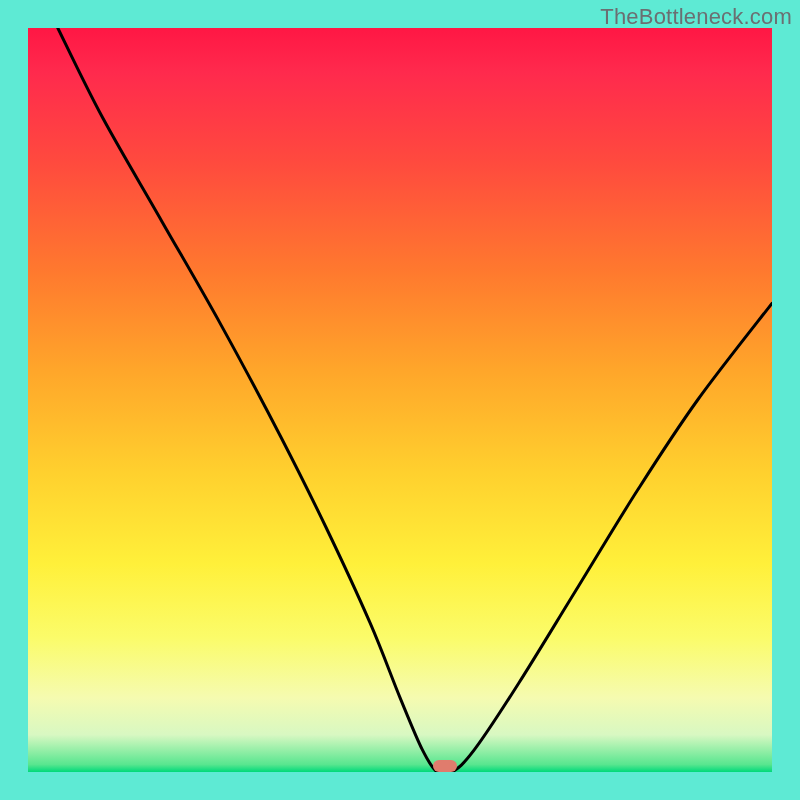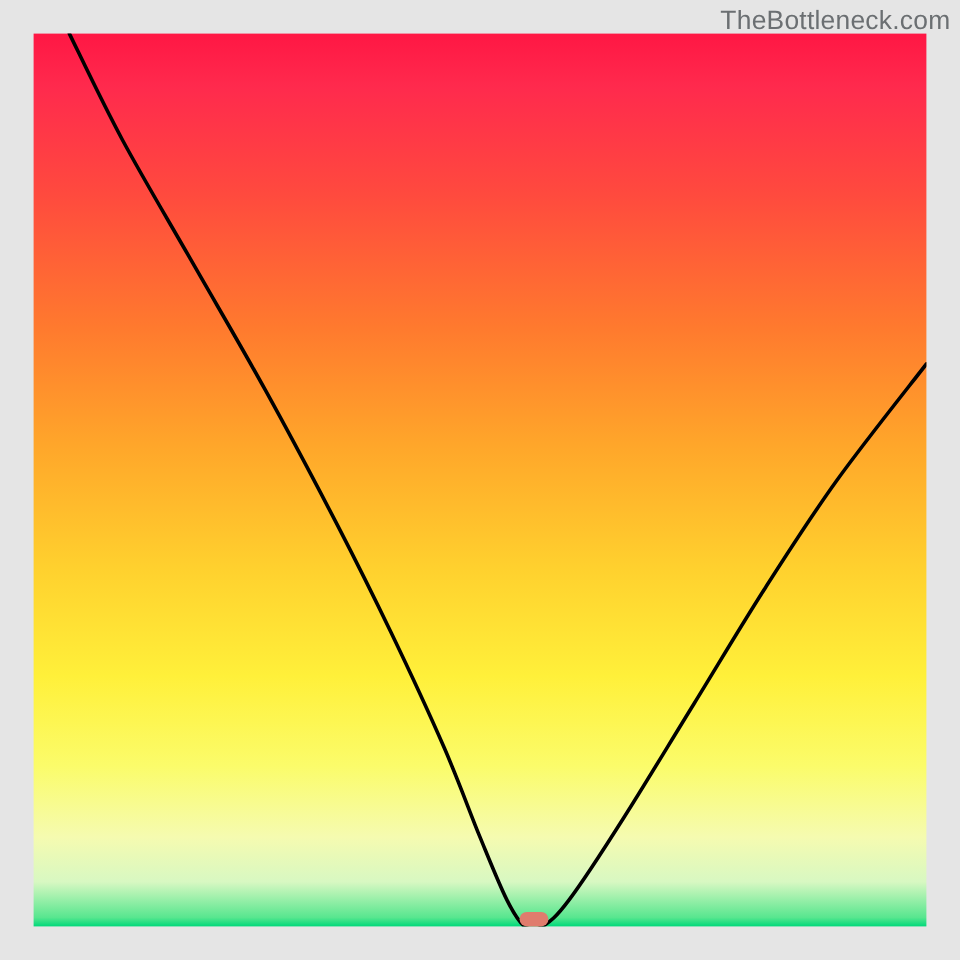--- a/index.html
+++ b/index.html
@@ -9,21 +9,21 @@
     height: 800px;
     background: #000;
     overflow: hidden;
   }
   .frame {
     position: absolute;
     left: 0;
     top: 0;
     width: 800px;
     height: 800px;
-    background: #e5e5e5;
+    background: #5eead4;
   }
   .plot-area {
     position: absolute;
     left: 28px;
     top: 28px;
     width: 744px;
     height: 744px;
     
     background: linear-gradient(
       to bottom,

